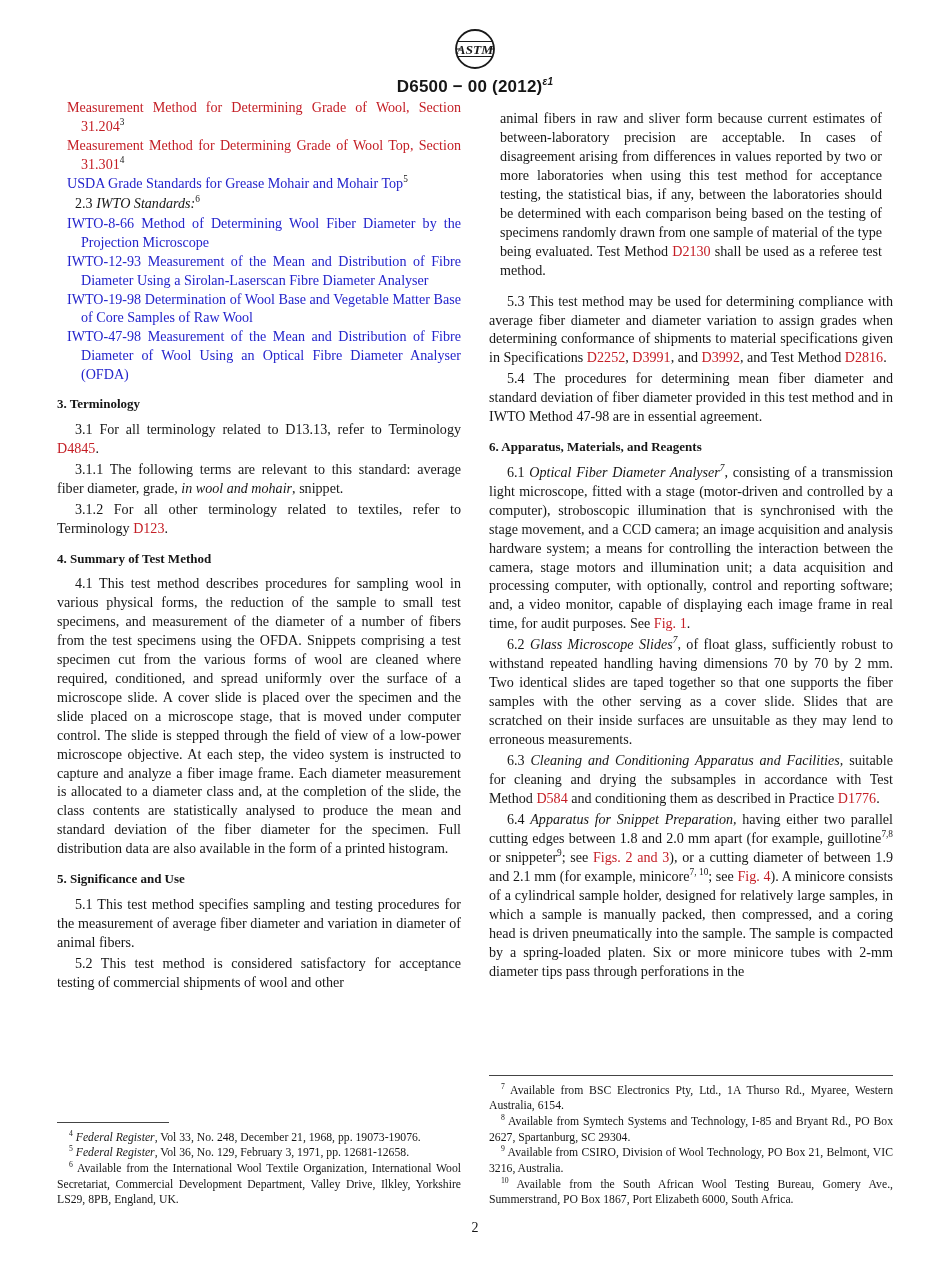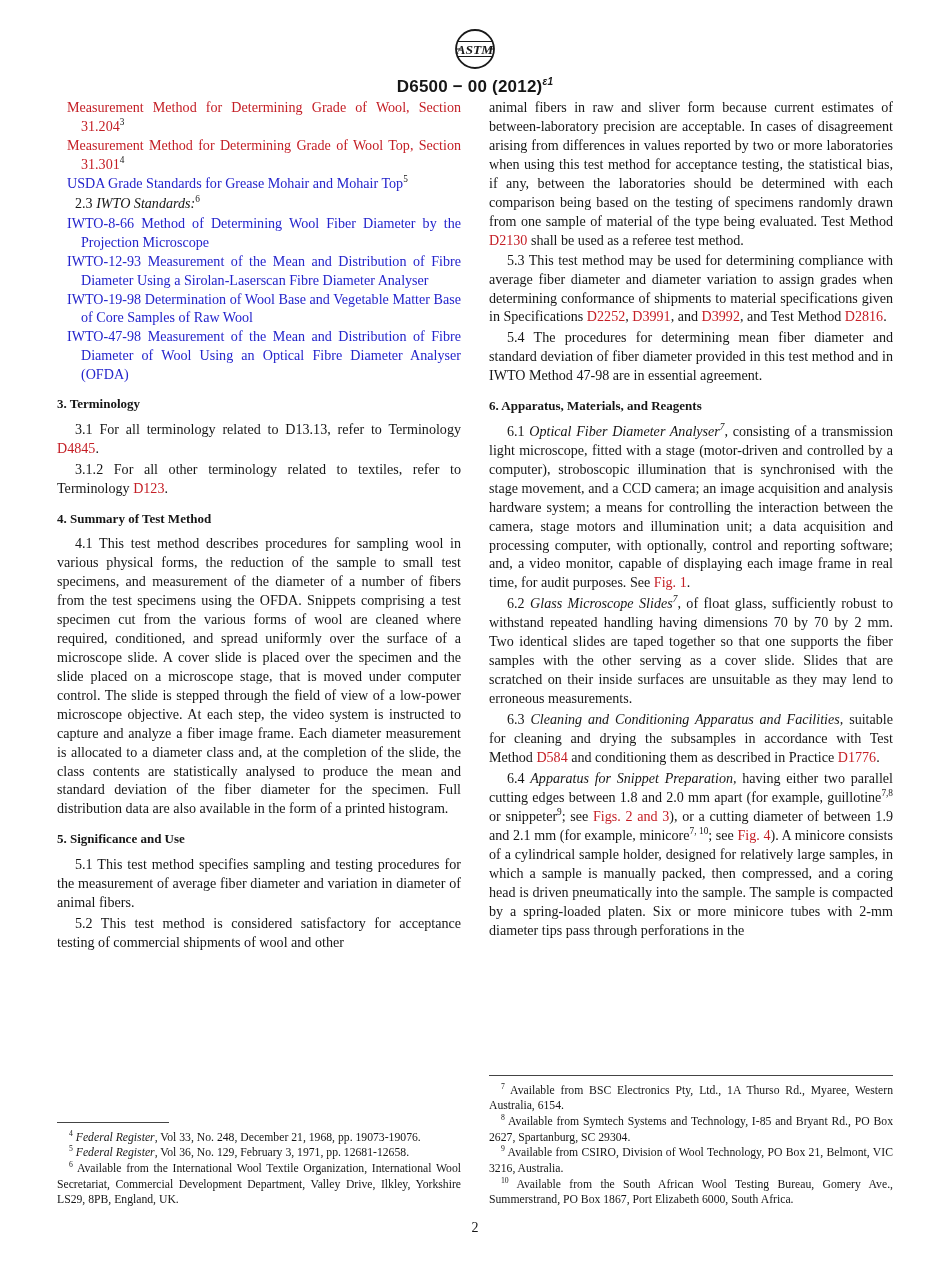--- a/index.html
+++ b/index.html
@@ -16,21 +16,21 @@
     padding:40px 57px 0 57px;overflow:hidden;
   }
   
   .doc-header{display:flex;justify-content:center;align-items:center;gap:7px;height:44px;margin-bottom:14px;flex-direction:column;}
   .logo svg{display:block;}
   .designation{font-family:"Liberation Sans",sans-serif;font-weight:bold;font-size:17px;letter-spacing:.2px;}
   .designation sup{font-size:10px;font-style:italic;}
   
   .columns{display:flex;gap:28px;height:1110px;overflow:hidden;}
   .col{flex:1 1 0;display:flex;flex-direction:column;font-size:14.1px;line-height:1.345;text-align:justify;}
-  p{margin:0;}
+  p{margin:11px;}
   .para{text-indent:18px;margin:1px 0;}
   .ref{padding-left:24px;text-indent:-14px;margin:0;}
   .sec-heading{font-family:"Liberation Serif",serif;font-weight:bold;font-size:13px;margin:11px 0 6px 0;text-align:left;}
   sup{font-size:66%;line-height:0;}
   .seg-red{color:var(--link-red,#c41e25);cursor:pointer;}
   .seg-blue{color:var(--link-blue,#2424cc);cursor:pointer;}
   .seg-i{font-style:italic;}
   
   .fn-block{margin-top:auto;padding-top:4px;font-size:11.7px;line-height:1.34;}
   .fn-rule{border-top:1px solid #444;margin-bottom:7px;}
@@ -66,20 +66,21 @@
 
       <p class="para"><span class="">2.3 </span><span class="seg-i">IWTO Standards:</span><sup class="seg-sup">6</sup></p>
 
       <p class="ref"><span class="seg-blue">IWTO-8-66 </span><span class="seg-blue">Method of Determining Wool Fiber Diameter by the Projection Microscope</span></p>
       <p class="ref"><span class="seg-blue">IWTO-12-93 </span><span class="seg-blue">Measurement of the Mean and Distribution of Fibre Diameter Using a Sirolan-Laserscan Fibre Diameter Analyser</span></p>
       <p class="ref"><span class="seg-blue">IWTO-19-98 </span><span class="seg-blue">Determination of Wool Base and Vegetable Matter Base of Core Samples of Raw Wool</span></p>
       <p class="ref"><span class="seg-blue">IWTO-47-98 </span><span class="seg-blue">Measurement of the Mean and Distribution of Fibre Diameter of Wool Using an Optical Fibre Diameter Analyser (OFDA)</span></p>
 
       <h3 class="sec-heading">3. Terminology</h3>
       <p class="para"><span class="">3.1 For all terminology related to D13.13, refer to Terminology </span><span class="seg-red">D4845</span><span class="">.</span></p>
+      <p class="para"><span class="">3.1.1 The following terms are relevant to this standard: average fiber diameter, grade, </span><span class="seg-i">in wool and mohair</span><span class="">, snippet.</span></p>
       <p class="para"><span class="">3.1.2 For all other terminology related to textiles, refer to Terminology </span><span class="seg-red">D123</span><span class="">.</span></p>
 
       <h3 class="sec-heading">4. Summary of Test Method</h3>
       <p class="para"><span class="">4.1 This test method describes procedures for sampling wool in various physical forms, the reduction of the sample to small test specimens, and measurement of the diameter of a number of fibers from the test specimens using the OFDA. Snippets comprising a test specimen cut from the various forms of wool are cleaned where required, conditioned, and spread uniformly over the surface of a microscope slide. A cover slide is placed over the specimen and the slide placed on a microscope stage, that is moved under computer control. The slide is stepped through the field of view of a low-power microscope objective. At each step, the video system is instructed to capture and analyze a fiber image frame. Each diameter measurement is allocated to a diameter class and, at the completion of the slide, the class contents are statistically analysed to produce the mean and standard deviation of the fiber diameter for the specimen. Full distribution data are also available in the form of a printed histogram.</span></p>
 
       <h3 class="sec-heading">5. Significance and Use</h3>
       <p class="para"><span class="">5.1 This test method specifies sampling and testing procedures for the measurement of average fiber diameter and variation in diameter of animal fibers.</span></p>
       <p class="para"><span class="">5.2 This test method is considered satisfactory for acceptance testing of commercial shipments of wool and other</span></p>
 
       <div class="fn-block">

